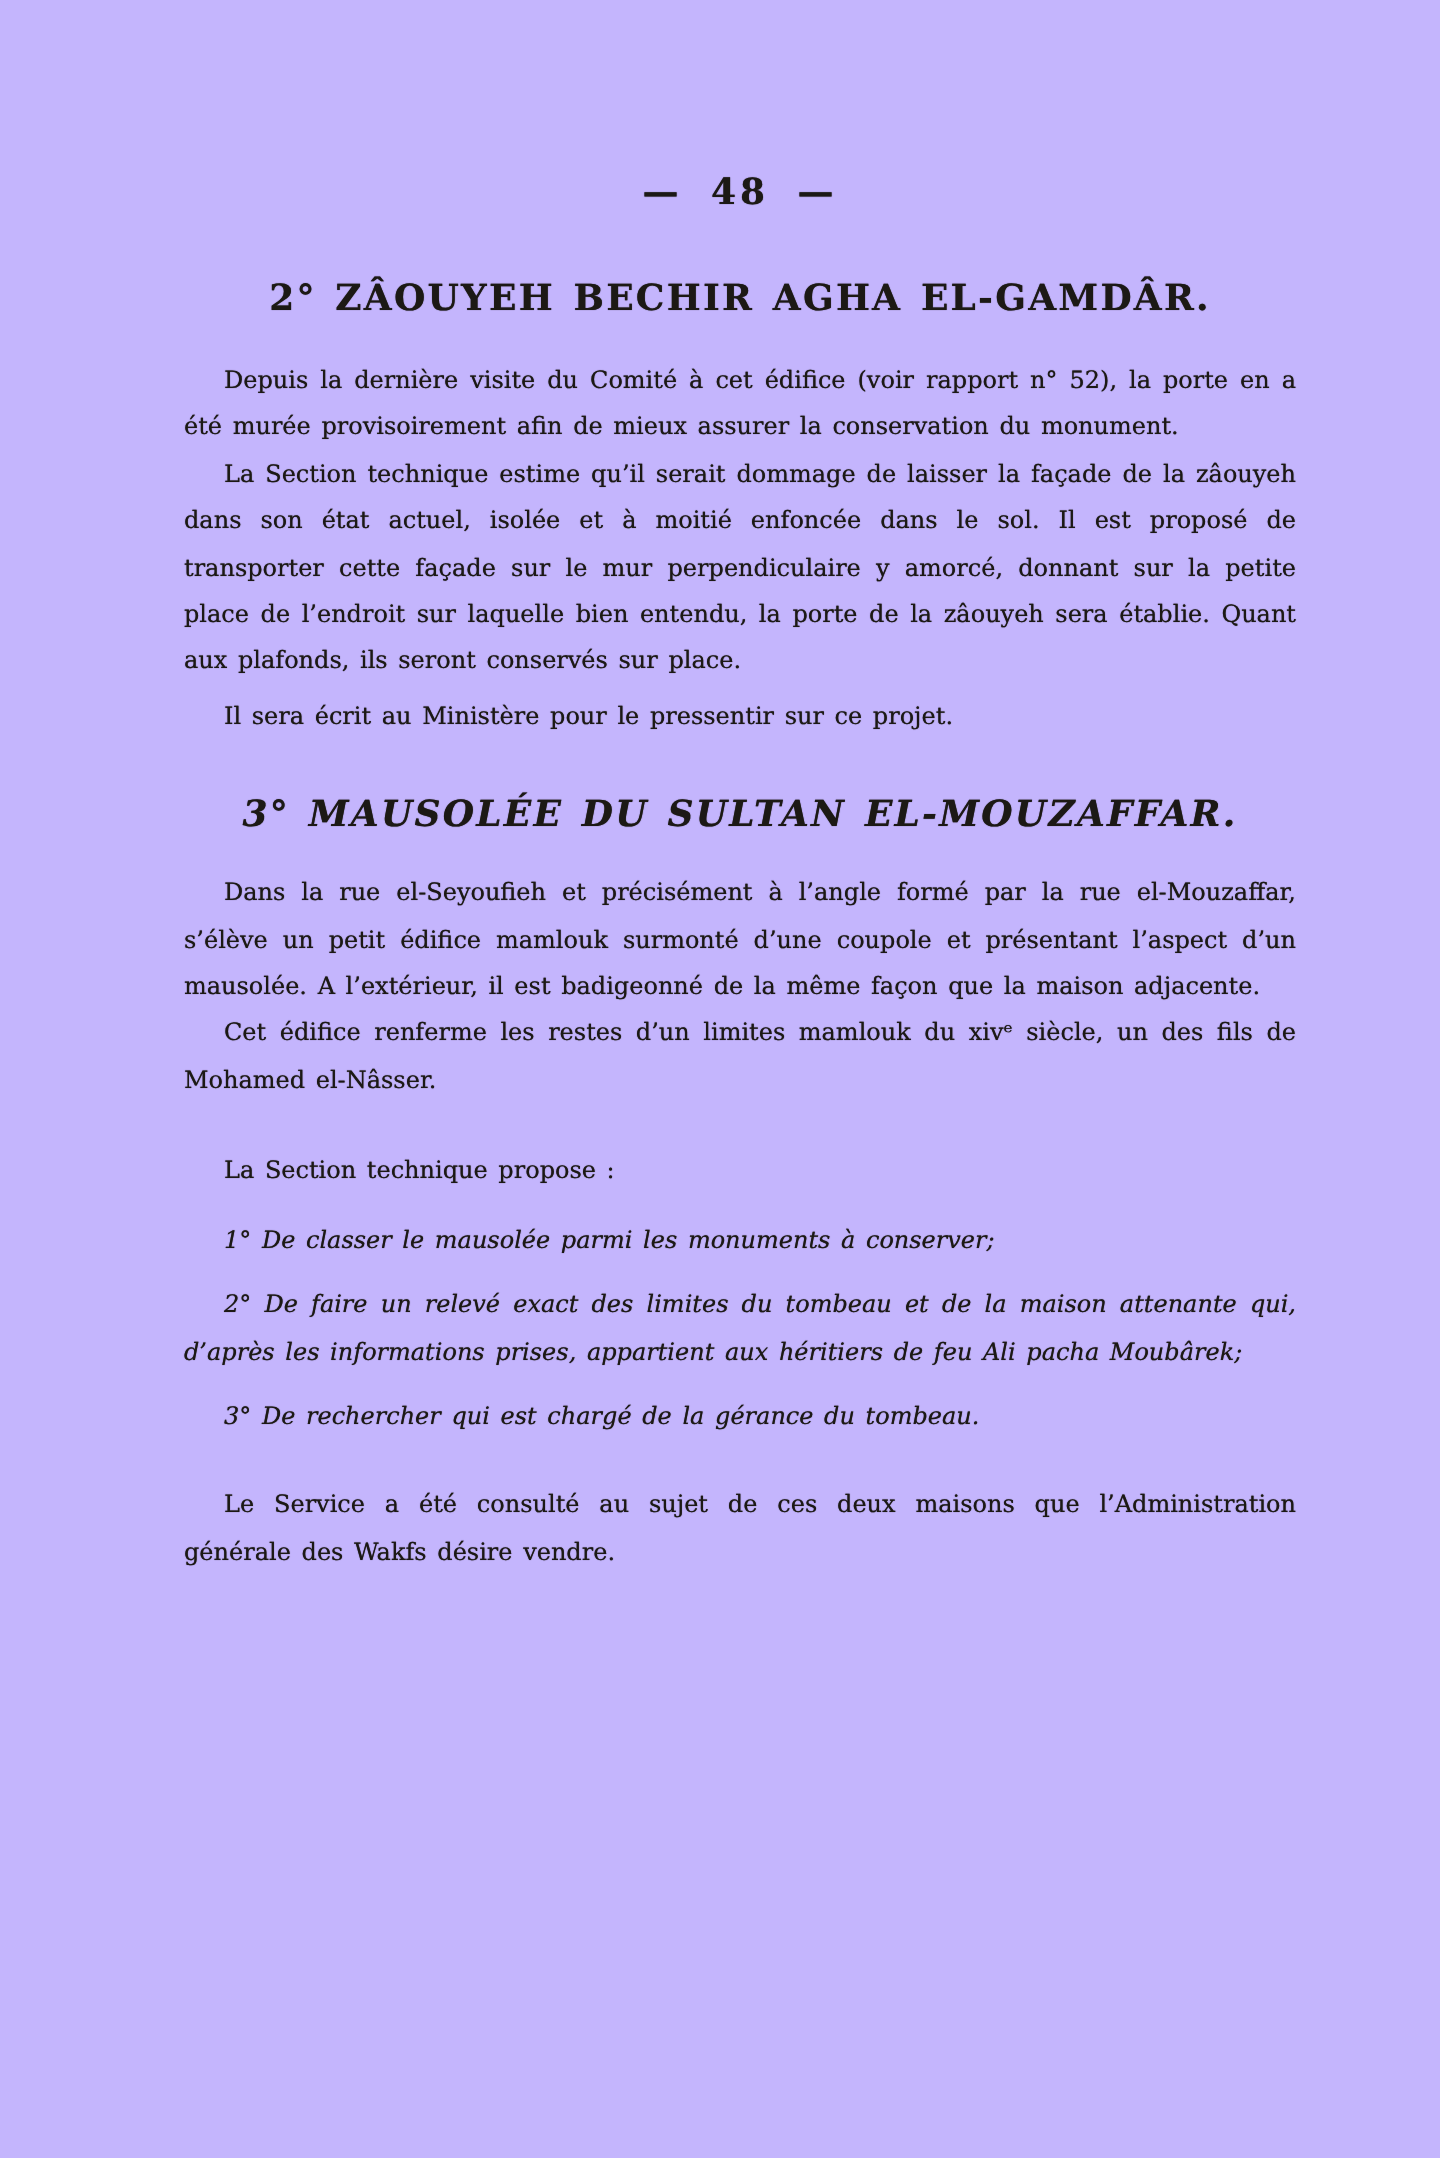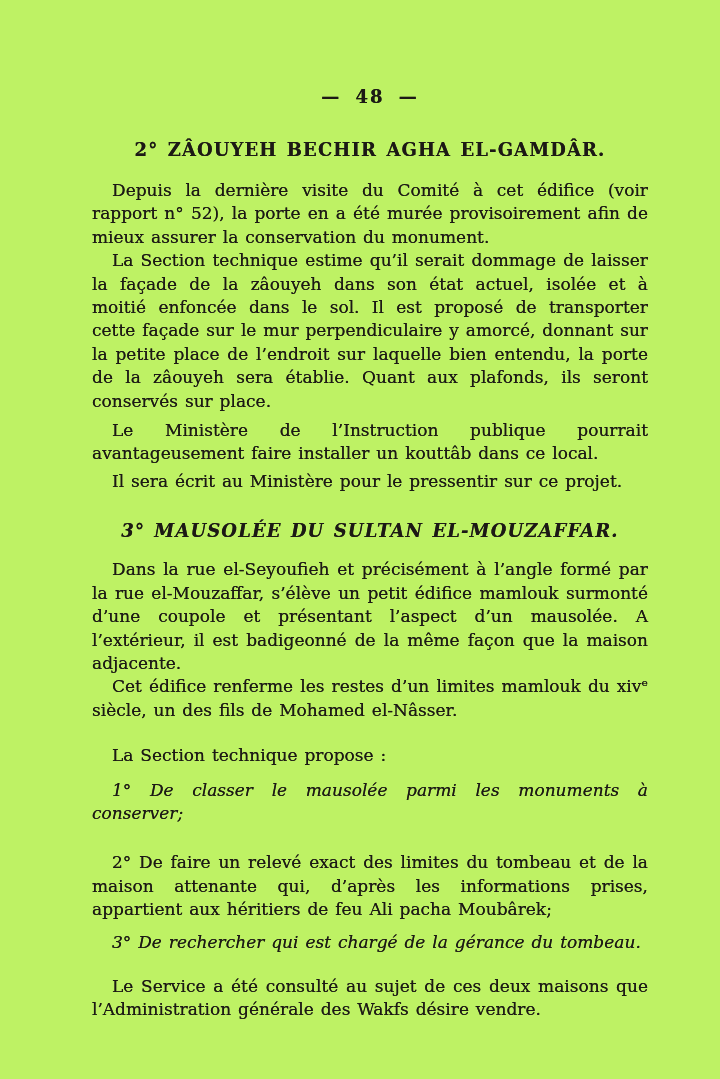--- a/index.html
+++ b/index.html
@@ -5,21 +5,21 @@
   html, body {
     margin: 0;
     padding: 0;
     background: #e8e8e6;
   }
   .page {
     position: relative;
     width: 720px;
     height: 1079px;
     margin: 0 auto;
-    background: #bef264;
+    background: #c4b5fd;
     overflow: hidden;
     box-shadow: 0 0 4px rgba(0,0,0,0.15);
   }
   .content {
     position: absolute;
     left: 92px;
     top: 0;
     width: 556px;
     color: #1c1915;
     font-family: "DejaVu Serif", "Liberation Serif", serif;
@@ -38,56 +38,55 @@
     margin: 0;
     text-align: center;
     font-weight: bold;
     font-size: 18px;
     line-height: 17px;
     letter-spacing: 1.1px;
     word-spacing: 2px;
   }
   .para {
     margin: 0;
-    font-size: 17px;
+    font-size: 12px;
     line-height: 23.4px;
     text-align: justify;
     text-indent: 20px;
     word-spacing: 1.5px;
   }
 </style>
 </head>
 <body>
 
 <div class="page">
   <div class="content">
 
     <div class="pagenum">— 48 —</div>
 
     <h2 class="heading" style="margin-top:34px;">2°  ZÂOUYEH BECHIR AGHA EL-GAMDÂR.</h2>
 
     <p class="para" style="margin-top:21px;">Depuis la dernière visite du Comité à cet édifice (voir rapport n° 52), la porte en a été murée provisoirement afin de mieux assurer la conservation du monument.</p>
 
     <p class="para">La Section technique estime qu’il serait dommage de laisser la façade de la zâouyeh dans son état actuel, isolée et à moitié enfoncée dans le sol. Il est proposé de transporter cette façade sur le mur perpendiculaire y amorcé, donnant sur la petite place de l’endroit sur laquelle bien entendu, la porte de la zâouyeh sera établie. Quant aux plafonds, ils seront conservés sur place.</p>
 
-    <p class="para" style="margin-top:6px;">Le Ministère de l’Instruction publique pourrait avantageusement faire installer un kouttâb dans ce local.</p>
 
     <p class="para" style="margin-top:4px;">Il sera écrit au Ministère pour le pressentir sur ce projet.</p>
 
     <h2 class="heading" style="margin-top:29px;font-style:italic;">3°  MAUSOLÉE DU SULTAN EL-MOUZAFFAR.</h2>
 
     <p class="para" style="margin-top:19px;">Dans la rue el-Seyoufieh et précisément à l’angle formé par la rue el-Mouzaffar, s’élève un petit édifice mamlouk surmonté d’une coupole et présentant l’aspect d’un mausolée. A l’extérieur, il est badigeonné de la même façon que la maison adjacente.</p>
 
     <p class="para">Cet édifice renferme les restes d’un limites mamlouk du xivᵉ siècle, un des fils de Mohamed el-Nâsser.</p>
 
     <p class="para" style="margin-top:22px;">La Section technique propose :</p>
 
     <p class="para" style="margin-top:11px;font-style:italic;">1° De classer le mausolée parmi les monuments à conserver;</p>
 
-    <p class="para" style="margin-top:26px;">2° De faire un relevé exact des limites du tombeau et de la maison attenante qui, d’après les informations prises, appartient aux héritiers de feu Ali pacha Moubârek;</p>
+    <p class="para" style="margin-top:9px;font-style:italic;">2° De faire un relevé exact des limites du tombeau et de la maison attenante qui, d’après les informations prises, appartient aux héritiers de feu Ali pacha Moubârek;</p>
 
     <p class="para" style="margin-top:9px;font-style:italic;">3° De rechercher qui est chargé de la gérance du tombeau.</p>
 
 
     <p class="para" style="margin-top:21px;">Le Service a été consulté au sujet de ces deux maisons que l’Administration générale des Wakfs désire vendre.</p>
 
   </div>
 </div>
 
 </body></html>

